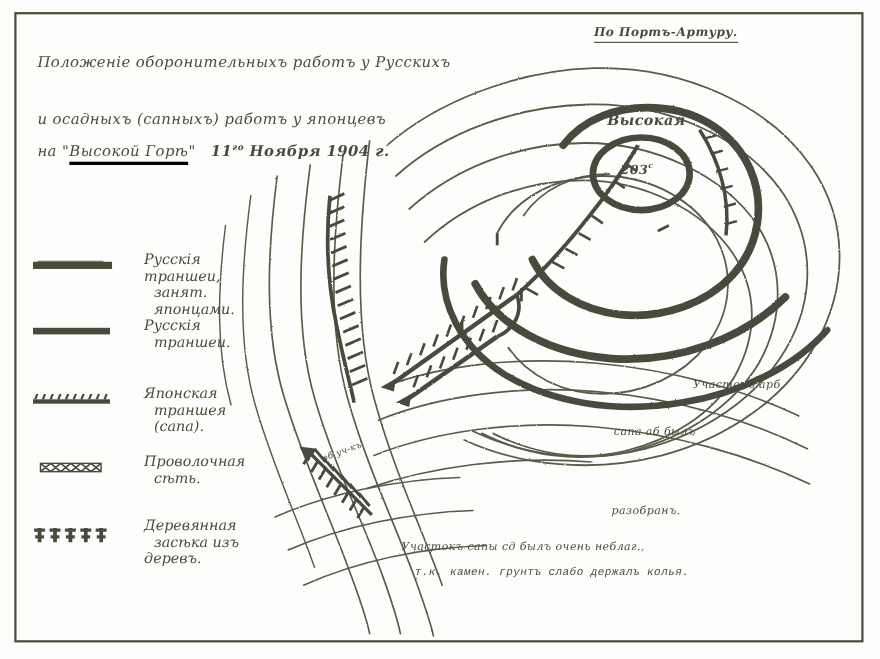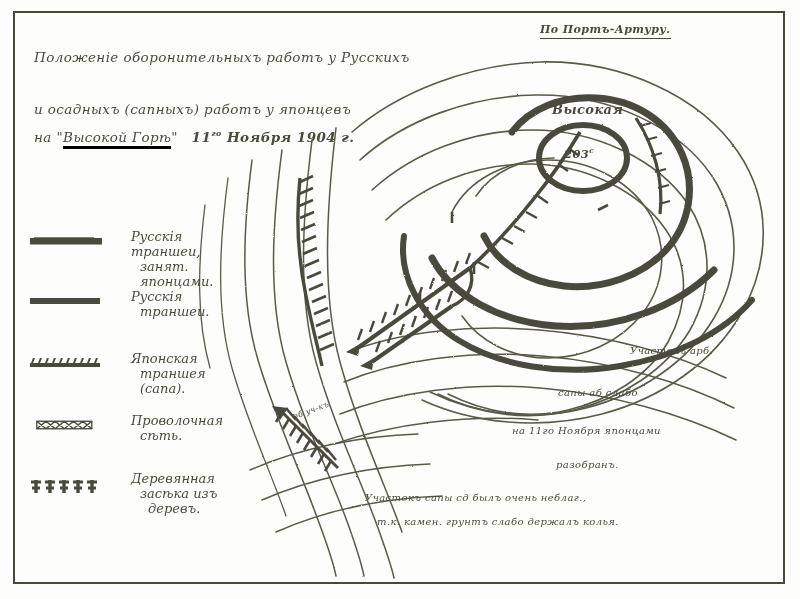--- a/index.html
+++ b/index.html
@@ -66,36 +66,36 @@
   #legend { position: absolute; left: 30px; top: 228px; width: 215px; }
   .leg-row { position: absolute; left: 0; width: 215px; }
   .leg-row .sw { position: absolute; left: 0; top: 0; width: 72px; height: 10px; }
   .leg-row .lbl {
     position: absolute; left: 82px; top: -7px;
     font-size: 13px; font-style: italic; color: #4a4a3c;
     line-height: 15px;
     margin-left: 19px;
   }
   .leg-row .lbl .l2 { display: block; padding-left: 9px; }
-  .leg-row .lbl .l3 { display: block; padding-left: 0px; text-align: center; }
+  .leg-row .lbl .l3 { display: block; padding-left: 0px; }
 
   .r0 { top: 8px; }
   .r1 { top: 68px; }
   .r2 { top: 130px; }
   .r3 { top: 192px; }
   .r4 { top: 250px; }
 
   
   .note { font-size: 10px; font-style: italic; color: #4a4a3c; }
   #n1 { left: 630px; top: 345px; }
   #n2 { left: 558px; top: 387px; }
   #n3 { left: 512px; top: 425px; }
   #n4 { left: 556px; top: 459px; }
   #n5 { left: 365px; top: 492px; }
-  #n6 { left: 377px; top: 516px; }
+  #n6 { left: 377px; top: 516px; font-family: Liberation Mono, monospace; }
 </style>
 </head>
 <body>
 
 <div id="sheet">
 
   <div id="frame"></div>
 
   <svg id="map-svg" viewBox="0 0 800 599" xmlns="http://www.w3.org/2000/svg">
     <defs>
@@ -316,19 +316,18 @@
       <div class="lbl">
         <span>Деревянная</span>
         <span class="l2">засѣка изъ</span>
         <span class="l3">деревъ.</span>
       </div>
     </div>
 
   </div>
 
   <div class="hand note" id="n1">Участокъ арб.</div>
-  <div class="hand note" id="n2">сапы аб слабо</div>
-  <div class="hand note" id="n3">на 11го Ноября японцами</div>
+  <div class="hand note" id="n2">сапа аб былъ</div>
   <div class="hand note" id="n4">разобранъ.</div>
   <div class="hand note" id="n5">Участокъ сапы сд былъ очень неблаг.,</div>
   <div class="hand note" id="n6">т.к. камен. грунтъ слабо держалъ колья.</div>
 
 </div>
 
 </body></html>

